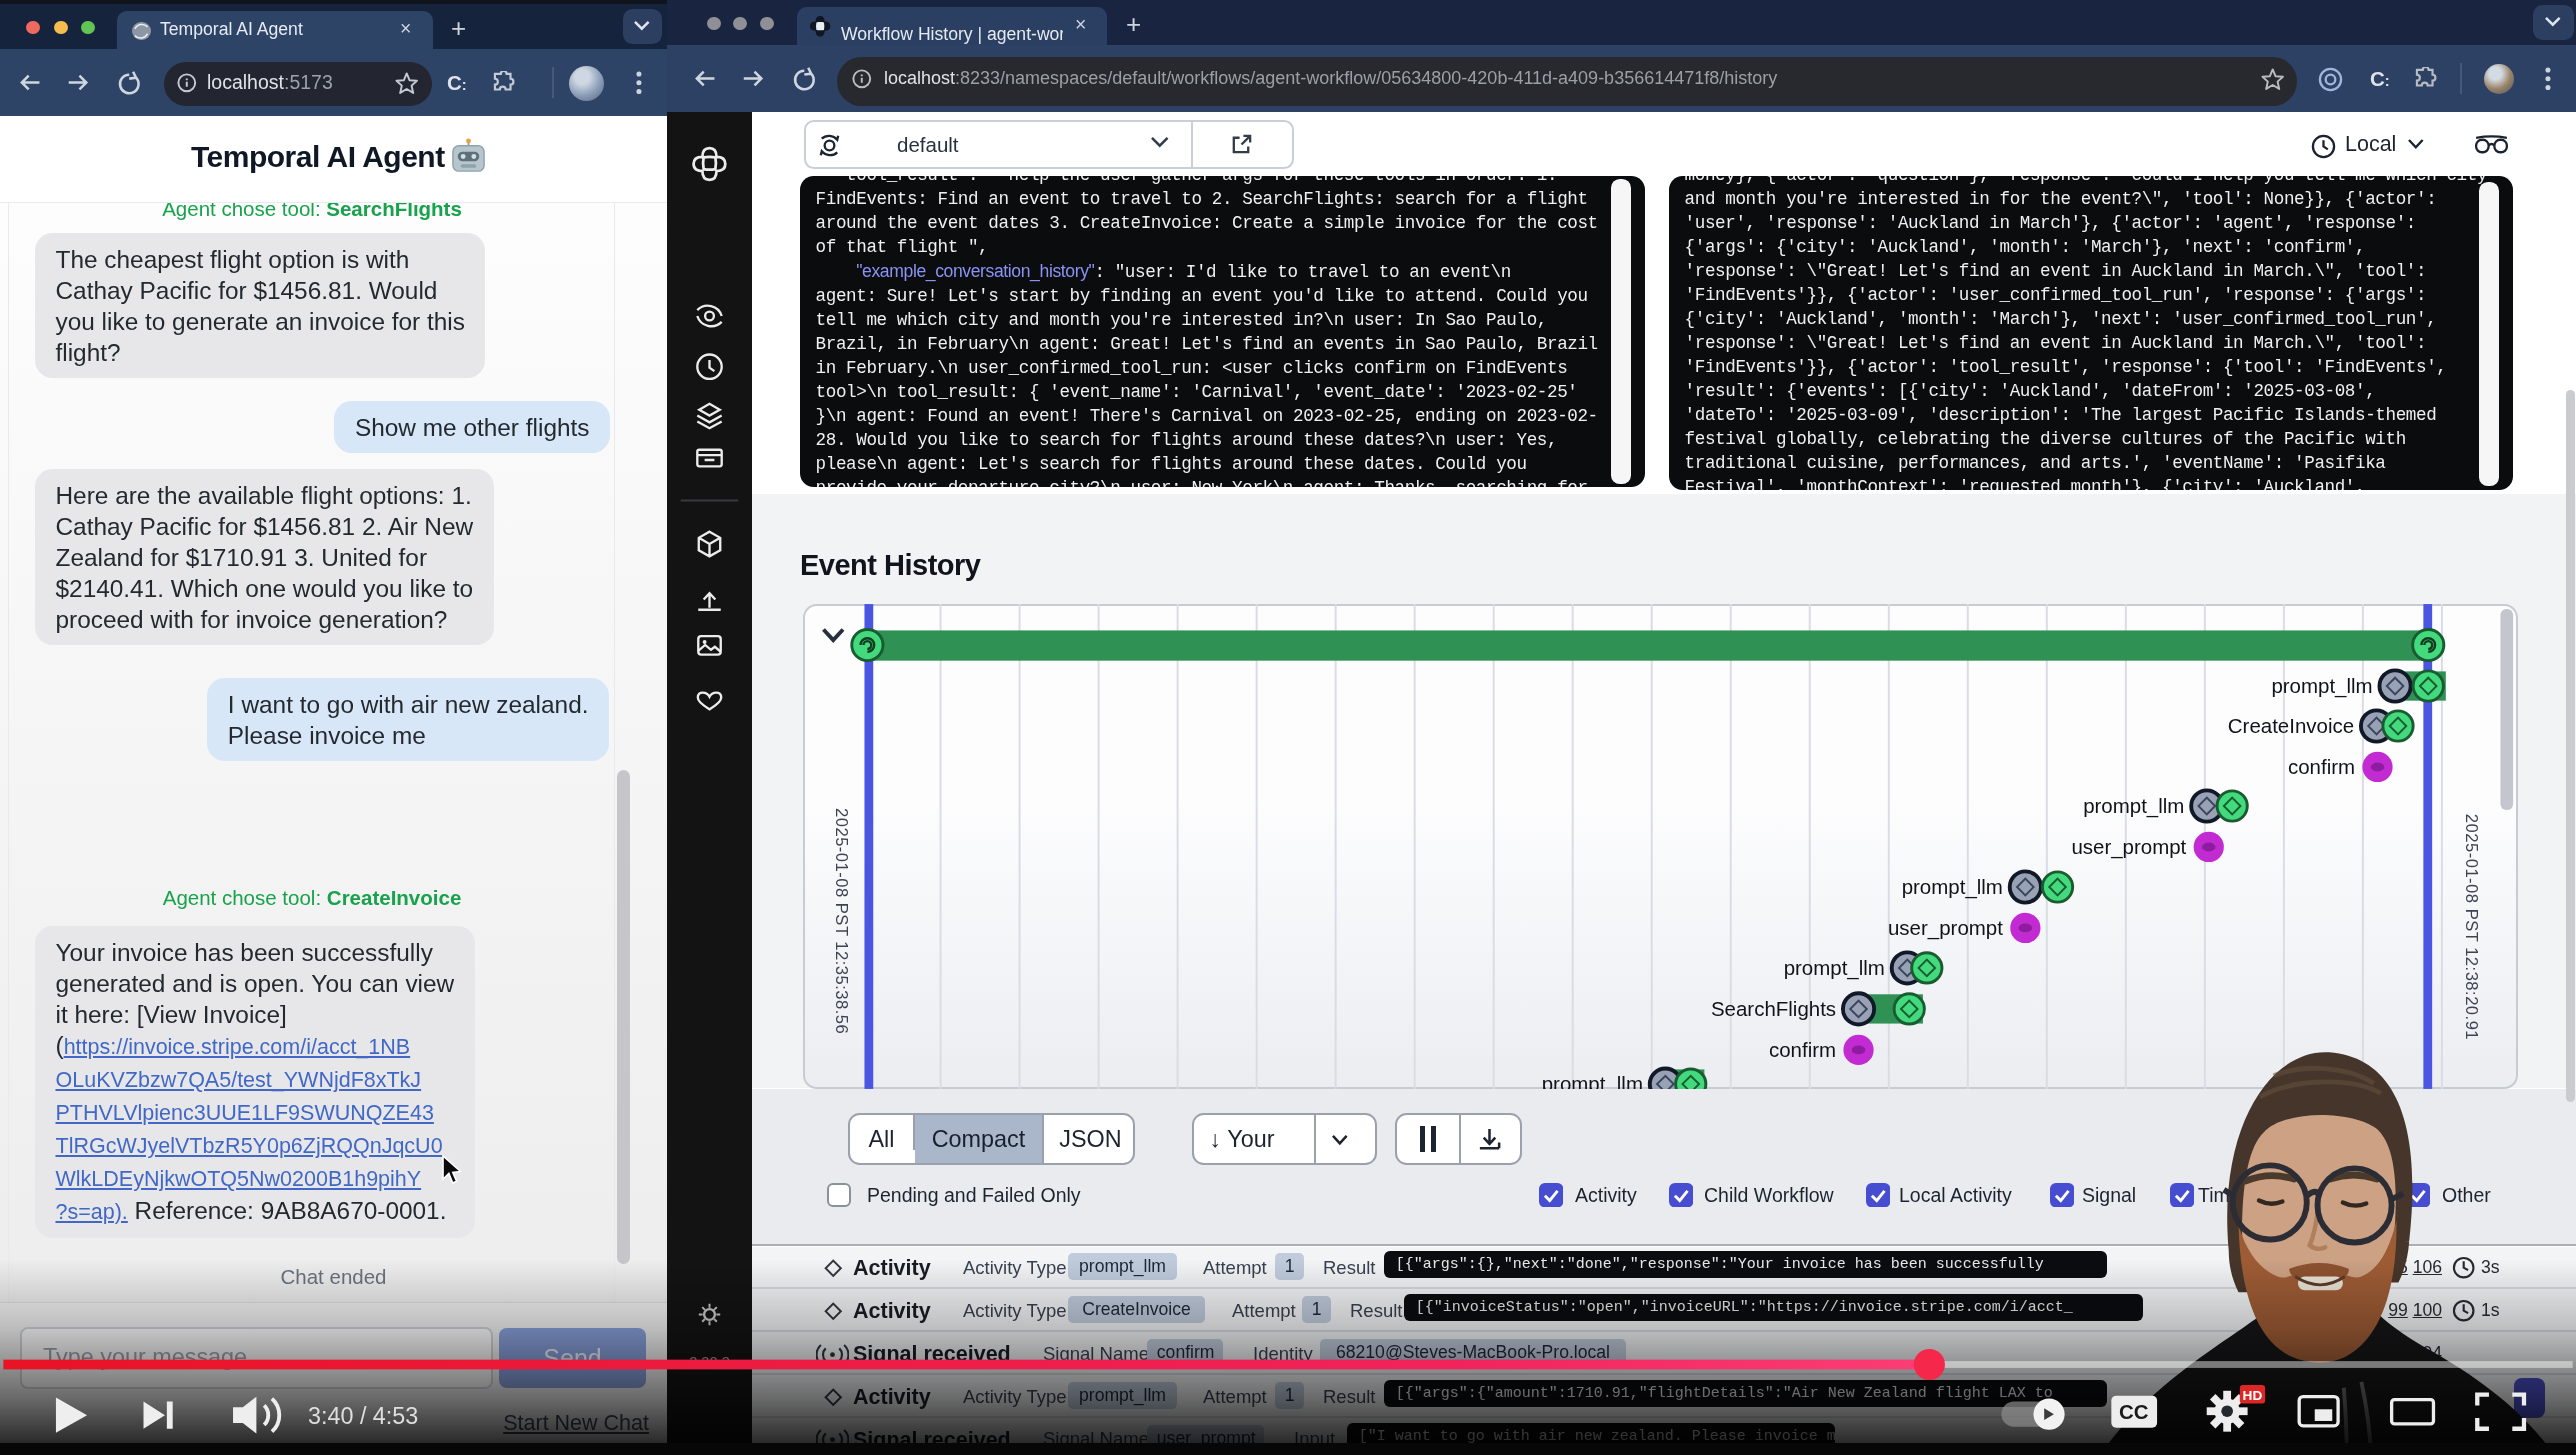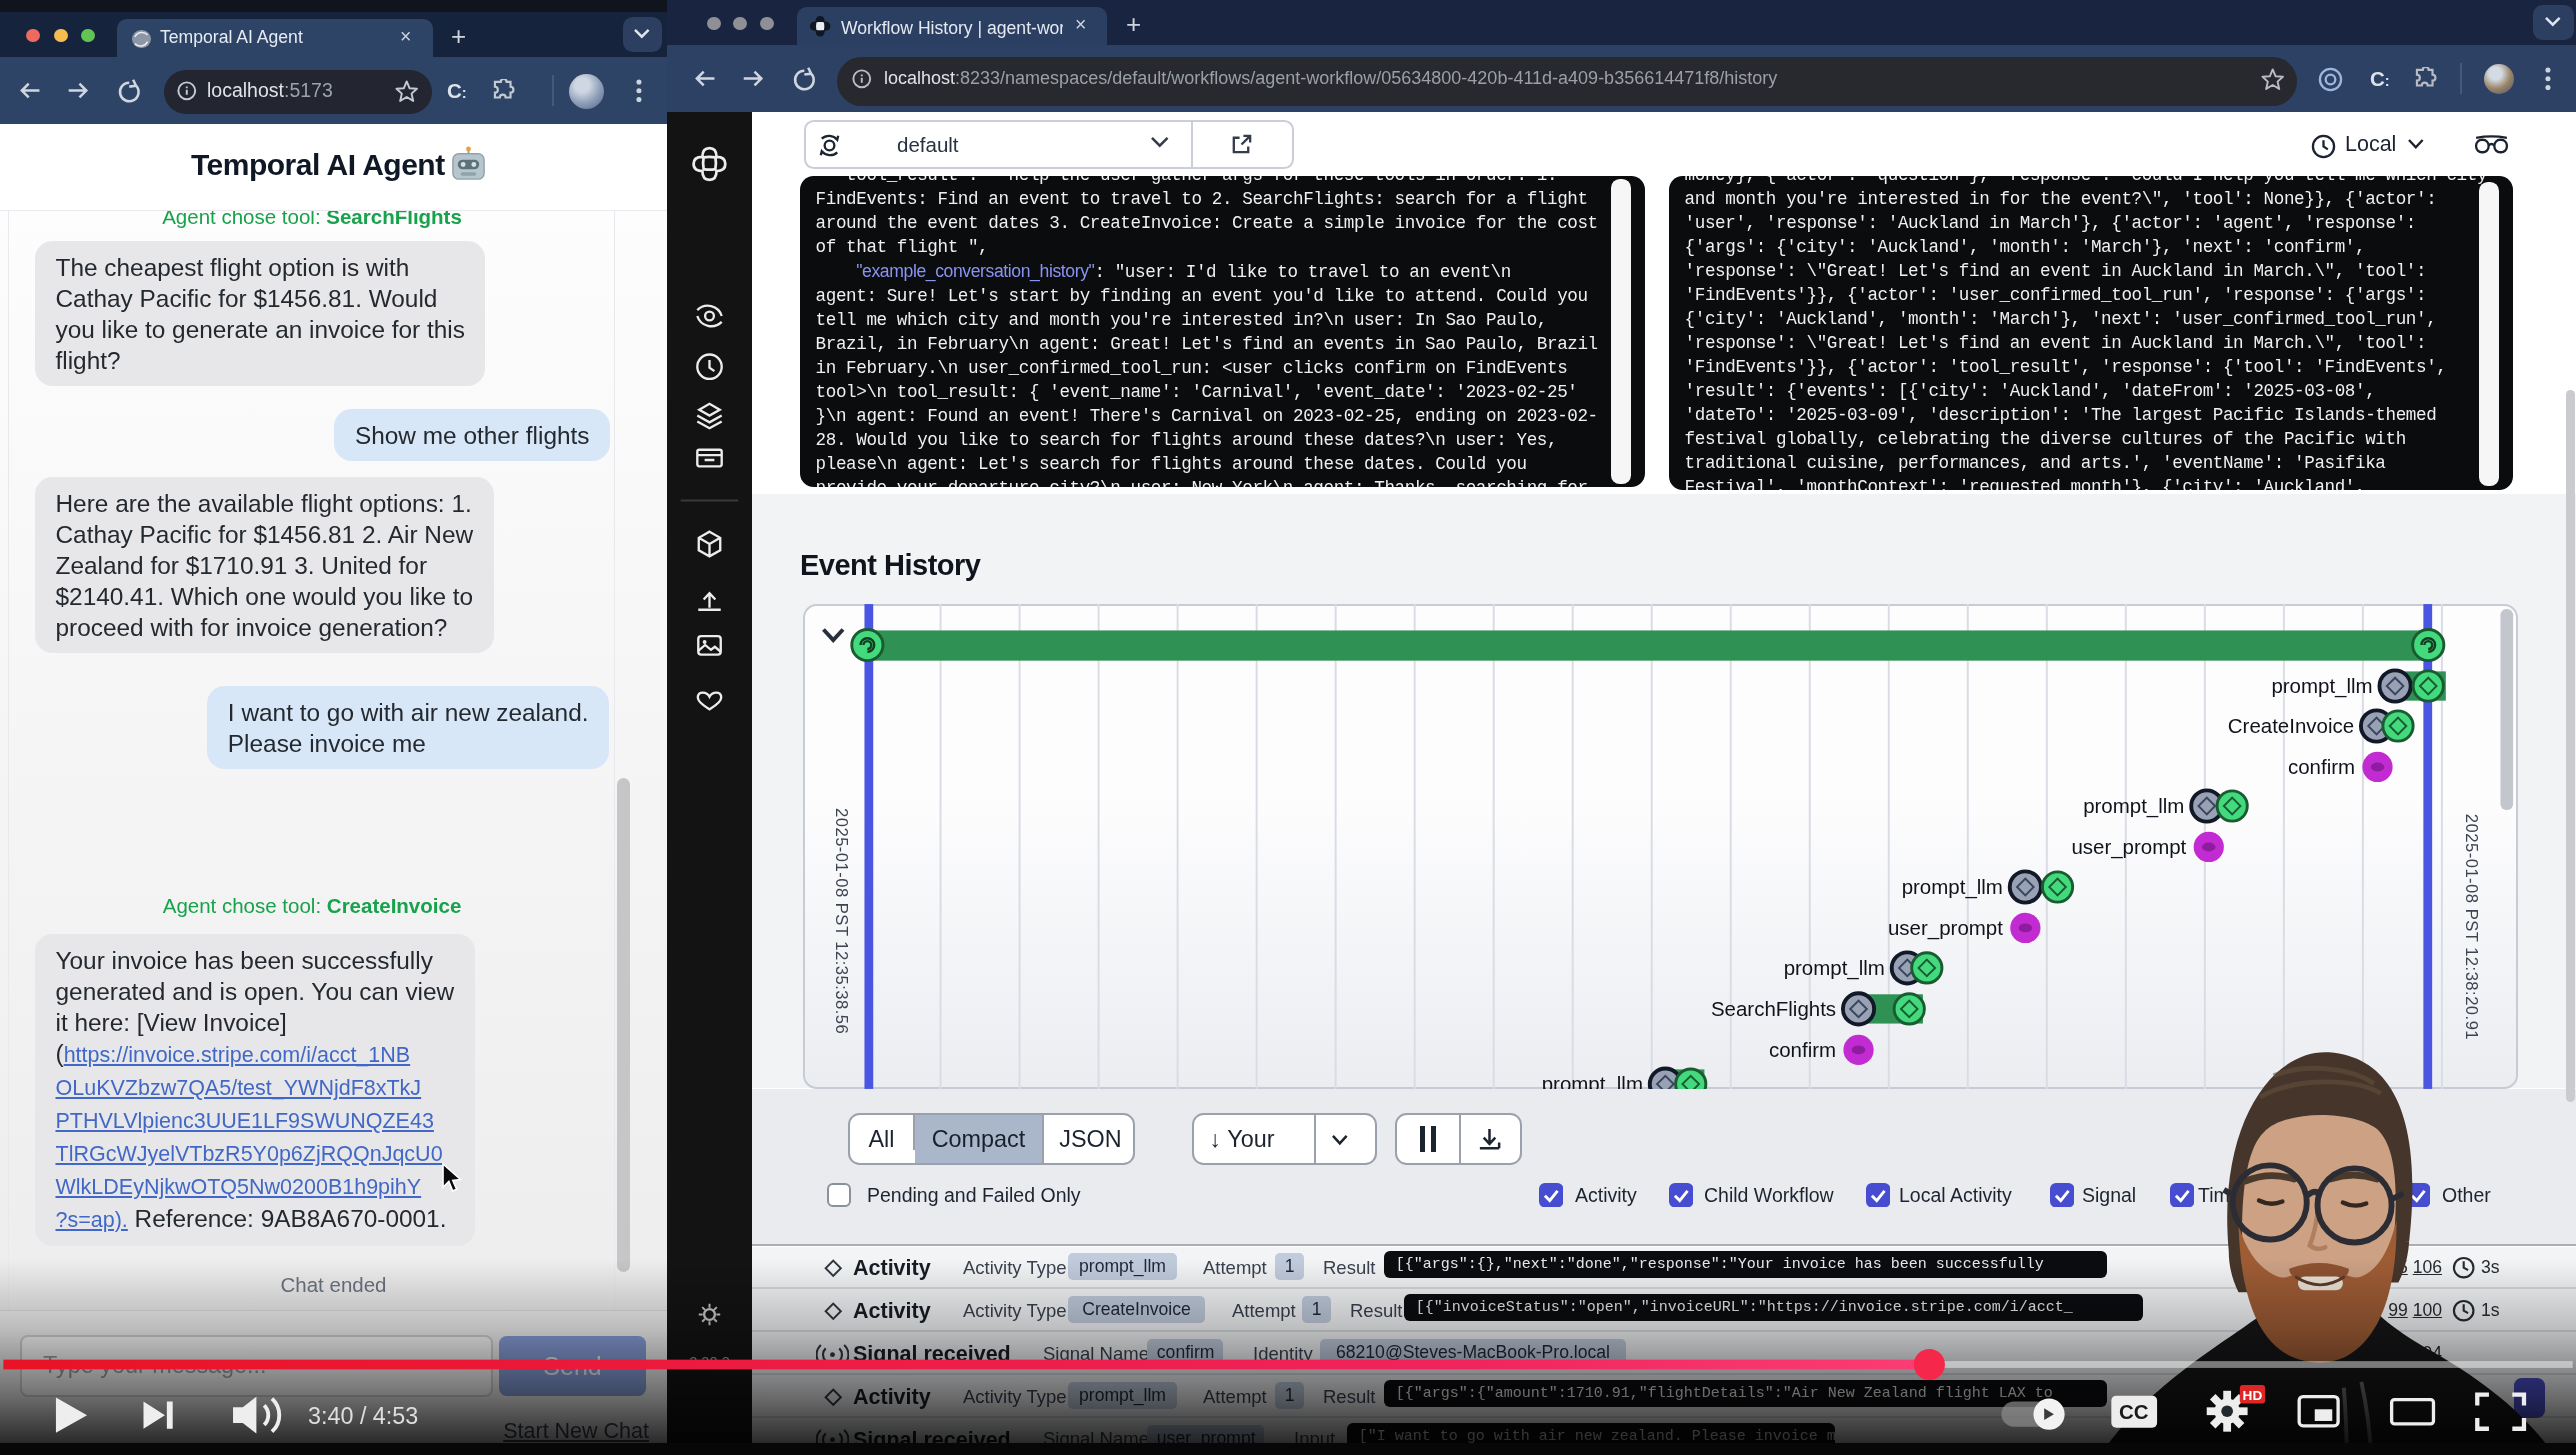--- a/index.html
+++ b/index.html
@@ -1,19 +1,19 @@
 <!DOCTYPE html>
 <html><head>
 <meta charset="utf-8">
 <style>
   html,body{margin:0;padding:0;width:2576px;height:1456px;overflow:hidden;background:#000;}
   *{box-sizing:border-box;font-family:"Liberation Sans",sans-serif;}
   .abs{position:absolute;}
   #stage{position:relative;width:2576px;height:1456px;background:#10141c;overflow:hidden;}
-  #lwin{left:0;top:12px;width:667px;height:1380px;background:#fff;}
+  #lwin{left:0;top:4px;width:667px;height:1380px;background:#fff;}
   .tabbar{height:45px;background:#16233c;}
   .light{width:13.7px;height:13.7px;border-radius:50%;top:16.6px;}
   .toolbar{top:45px;height:67px;background:#2e4466;}
   .pill{background:#232530;border-radius:22.4px;}
   .navtxt{color:#dfe3e9;font-size:19.5px;}
   #chat{left:0;top:198px;width:667px;height:1100px;background:linear-gradient(#fdfdfe,#ededee);overflow:hidden;border-top:1px solid #e8eaed;}
   .glabel{width:585px;left:19.5px;text-align:center;font-size:20.5px;color:#17a24b;}
   .bub{border-radius:17.6px;font-size:24.4px;line-height:31px;color:#23292f;padding:10.7px 20.5px;white-space:nowrap;}
   .bubg{background:#e7e7e9;}
   .bubb{background:#d8e7f8;margin-left:20px;}
@@ -123,21 +123,21 @@
   <div id="rwin" class="abs">
     <div class="tabbar abs" style="left:0;top:0;width:1909px;background:#182440;">
       <div class="light abs" style="left:40px;background:#8e9095;"></div>
       <div class="light abs" style="left:66px;background:#8e9095;"></div>
       <div class="light abs" style="left:93px;background:#8e9095;"></div>
       <div class="abs" style="left:130px;top:6.8px;width:310px;height:38px;background:#2b3f63;border-radius:9.8px 9.8px 0 0;"></div>
       <svg class="abs" style="left:141px;top:13.7px;" width="24.4" height="24.4" viewBox="0 0 25 25">
           <path d="M12.5,2 c3.5,0 4.6,2.9 4.6,5.8 c2.9,0 5.8,1.1 5.8,4.7 c0,3.5 -2.9,4.6 -5.8,4.6 c0,2.9 -1.1,5.9 -4.6,5.9 c-3.6,0 -4.7,-3 -4.7,-5.9 c-2.9,0 -5.8,-1.1 -5.8,-4.6 c0,-3.6 2.9,-4.7 5.8,-4.7 c0,-2.9 1.1,-5.8 4.7,-5.8 Z" fill="#0f1723"></path>
           <path d="M8.6,8.6 c2.6,-0.5 5.2,-0.5 7.8,0 c0.5,2.6 0.5,5.2 0,7.8 c-2.6,0.5 -5.2,0.5 -7.8,0 c-0.5,-2.6 -0.5,-5.2 0,-7.8 Z" fill="#e9edf4"></path>
         </svg>
-      <div class="abs" style="left:174px;top:18px;font-size:17.6px;color:#e5e9f0;width:222px;overflow:hidden;white-space:nowrap;">Workflow History | agent-wor</div>
+      <div class="abs" style="left:174px;top:24px;font-size:17.6px;color:#e5e9f0;width:222px;overflow:hidden;white-space:nowrap;">Workflow History | agent-wor</div>
       <div class="abs" style="left:408px;top:12.7px;font-size:19.5px;color:#cdd4de;">×</div>
       <div class="abs" style="left:459px;top:8.8px;font-size:26px;color:#cdd4de;font-weight:300;">+</div>
       <div class="abs" style="left:1866px;top:4.9px;width:41px;height:35px;background:#2c3f60;border-radius:9.8px;"></div>
       <svg class="abs" style="left:1877px;top:15.6px;" width="17.6" height="11.7" viewBox="0 0 18 12">
           <path d="M2,2 L9,9 L16,2" stroke="#dfe5ee" stroke-width="2.6" fill="none"></path>
         </svg>
     </div>
     <div class="toolbar abs" style="left:0;width:1909px;background:#2d4164;">
       <svg class="abs" style="left:24.4px;top:10.7px;" width="127" height="47" viewBox="0 0 130 48">
         <g stroke="#cfd6e0" stroke-width="2.6" fill="none">

